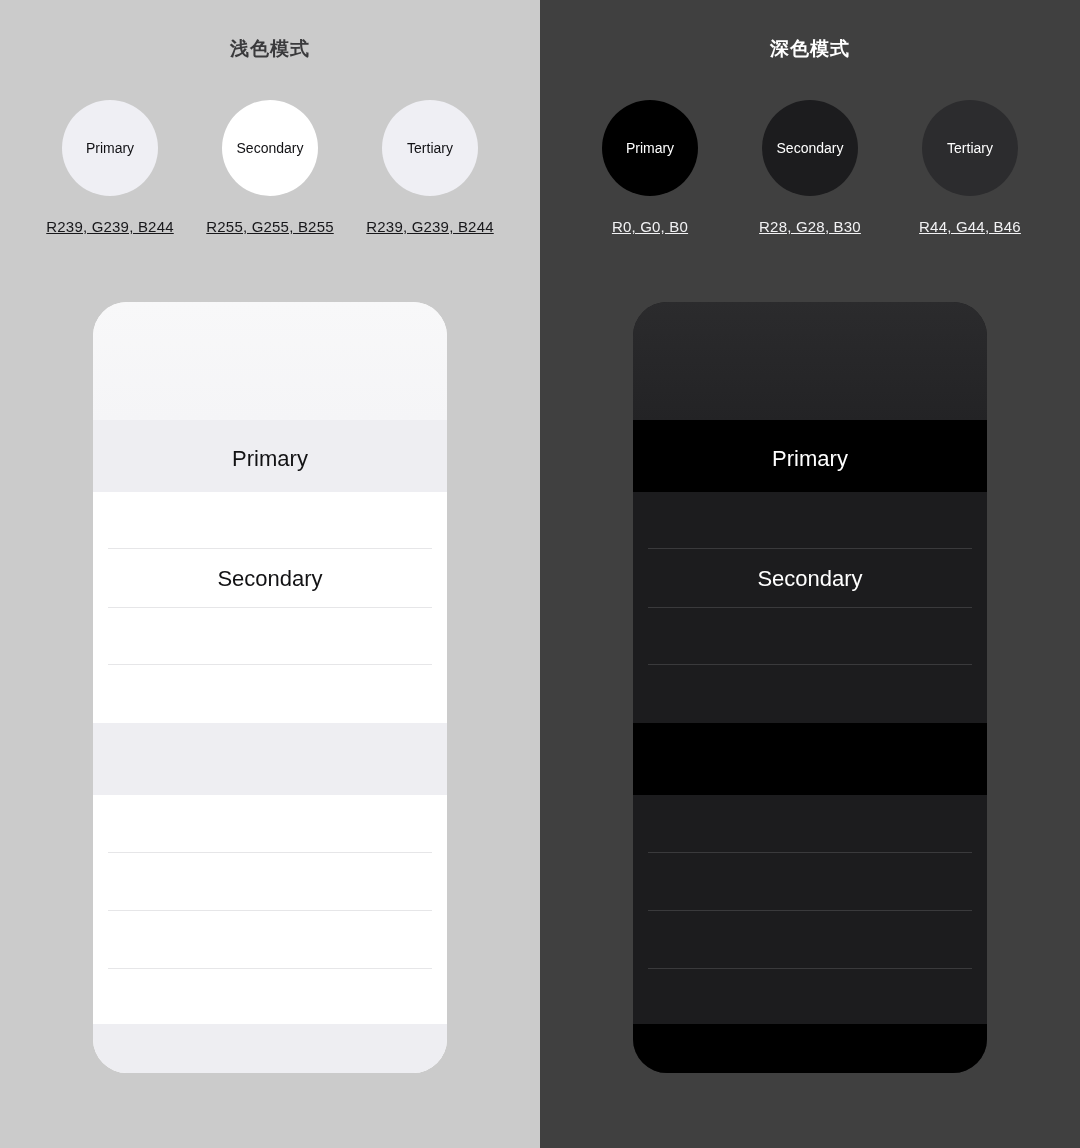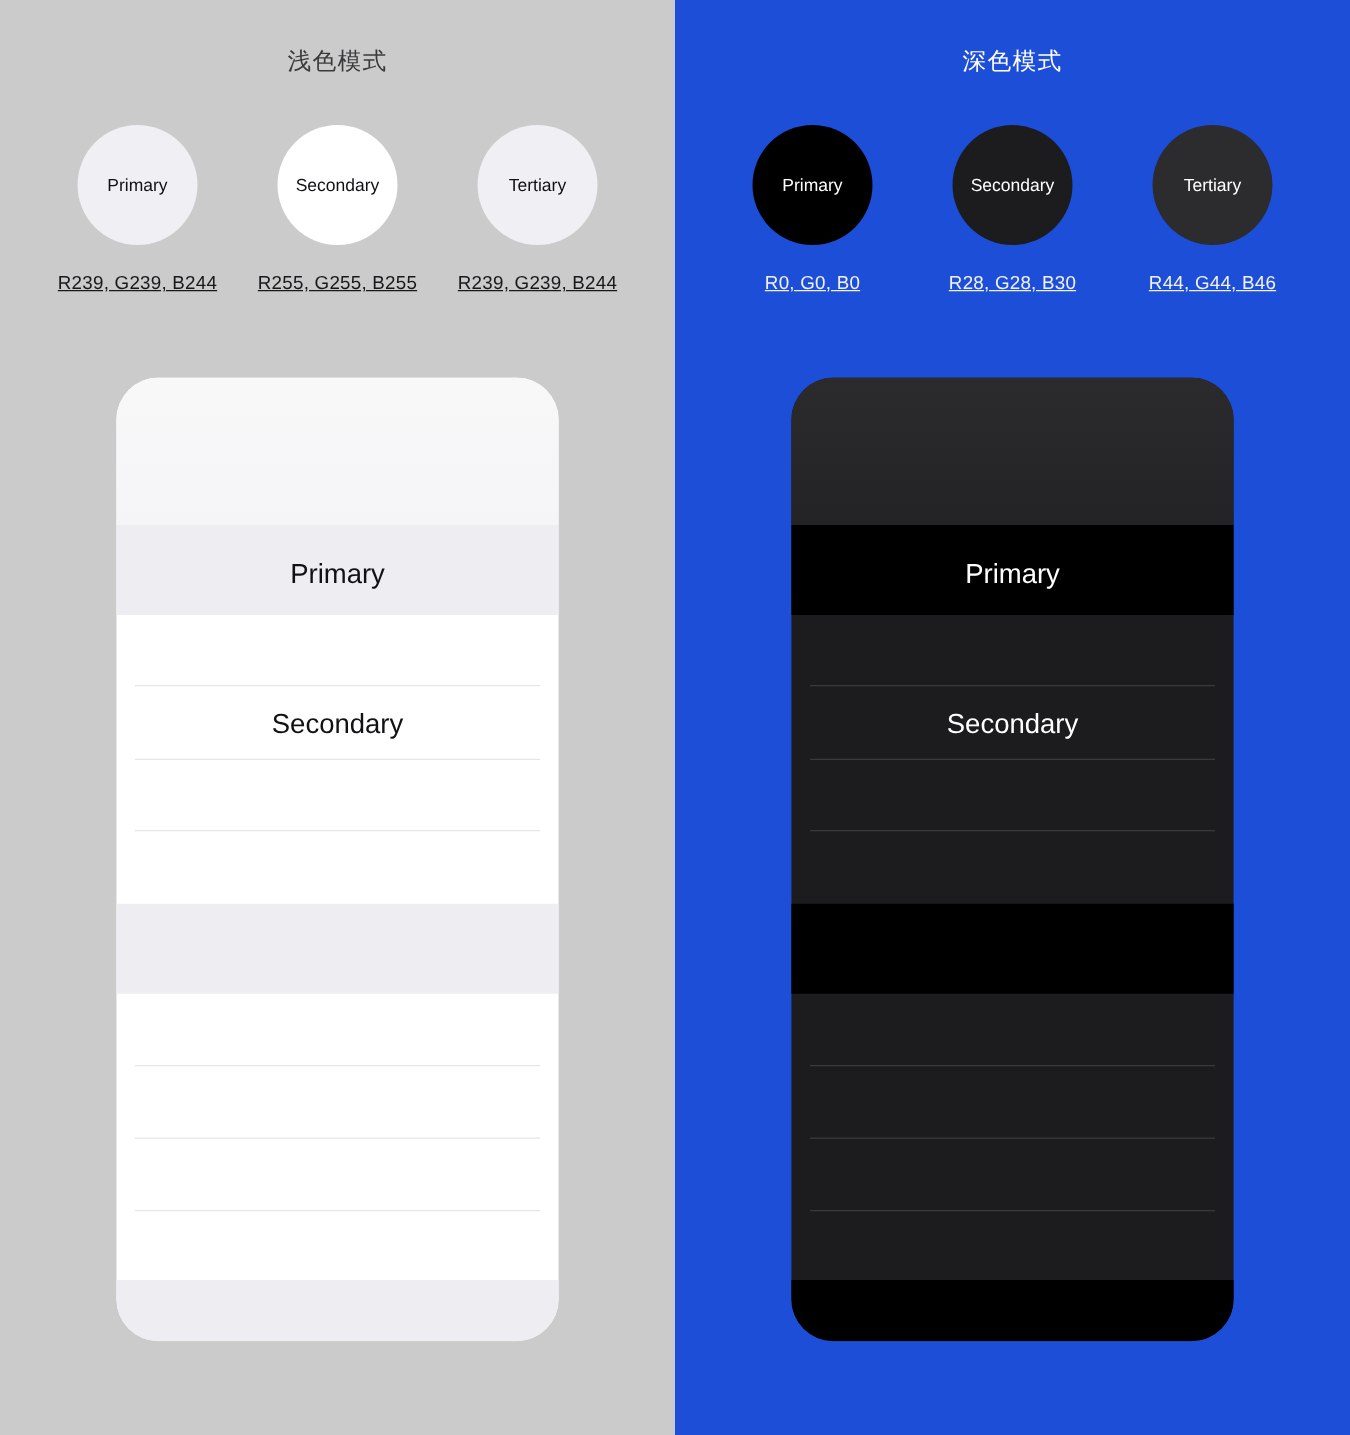--- a/index.html
+++ b/index.html
@@ -22,31 +22,31 @@
     display: flex;
   }
 
   .panel {
     position: relative;
     width: 540px;
     height: 1148px;
   }
 
   .panel--light { background: #cbcbcb; }
-  .panel--dark  { background: #1d4ed8; }
+  .panel--dark  { background: #404040; }
 
   
   .panel-title {
     position: absolute;
     top: 36px;
     left: 0;
     width: 100%;
     text-align: center;
     font-size: 19px;
-    font-weight: 400;
+    font-weight: 700;
     letter-spacing: 1px;
   }
   .panel--light .panel-title { color: #3a3a3c; }
   .panel--dark  .panel-title { color: #ffffff; }
 
   
   .swatch-row {
     position: absolute;
     top: 100px;
     left: 0;

